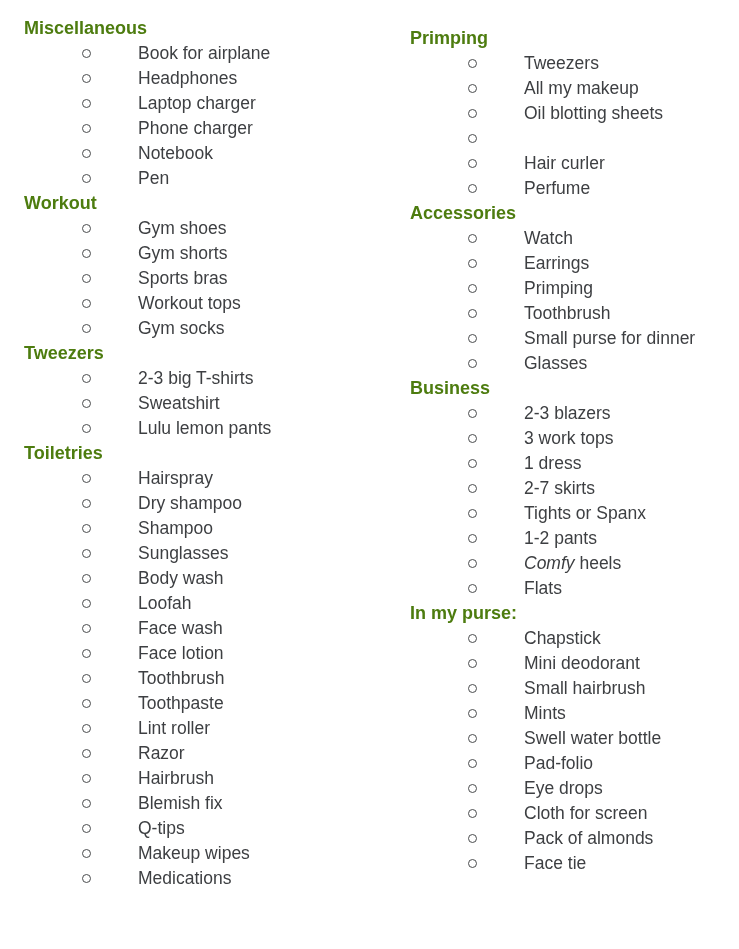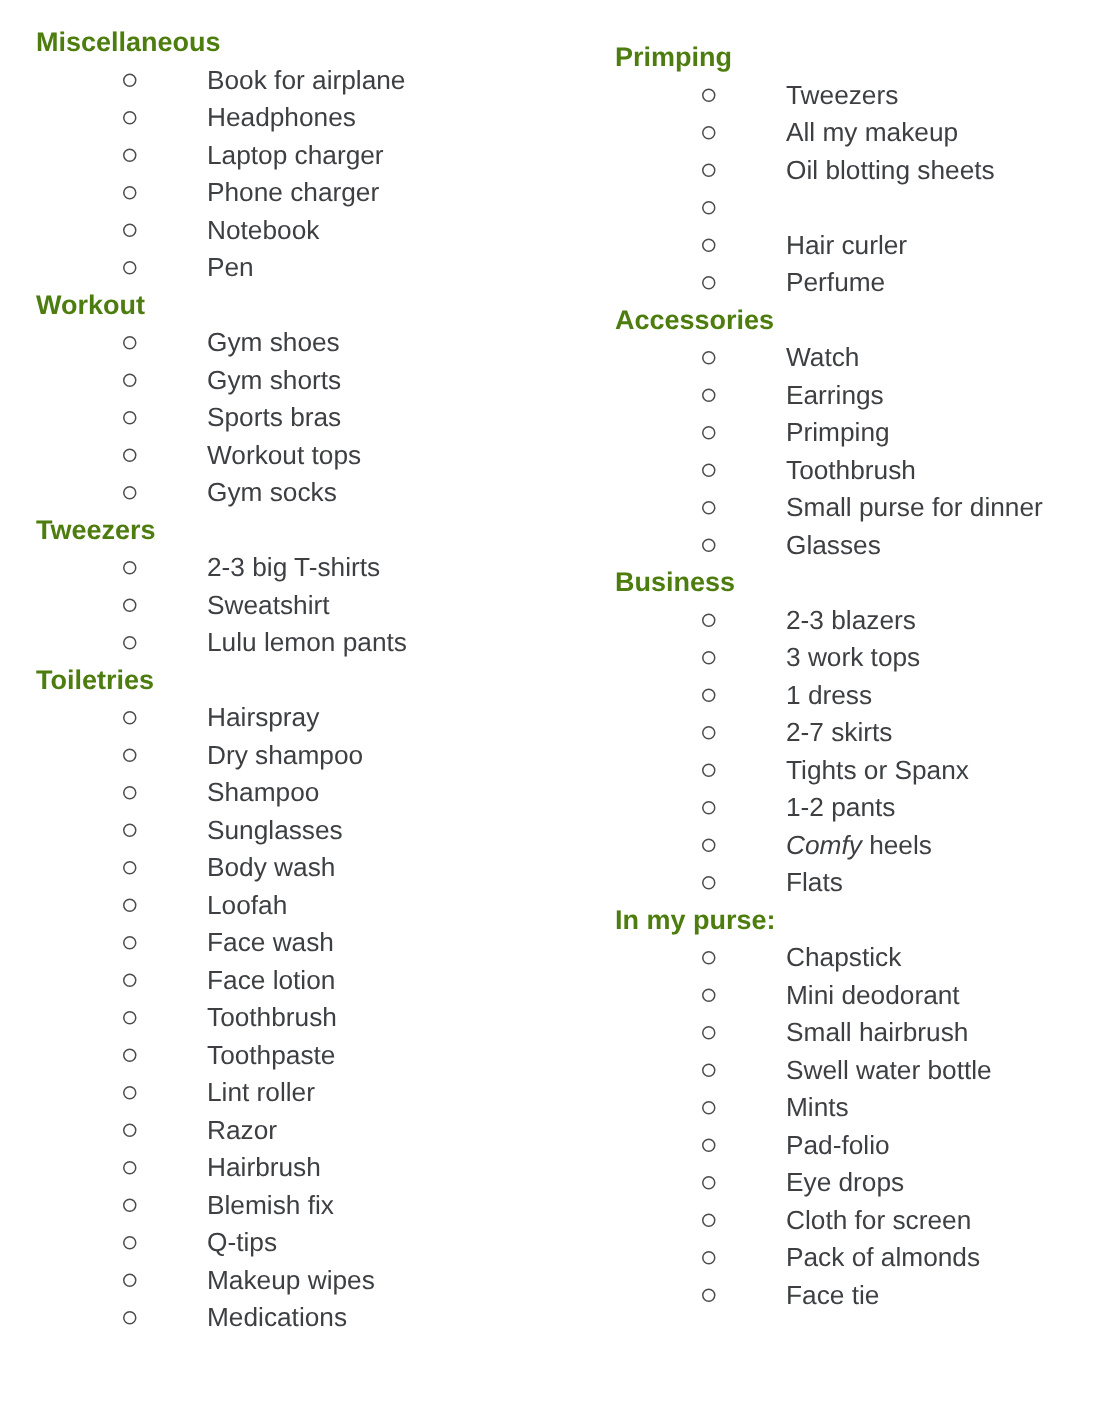--- a/index.html
+++ b/index.html
@@ -301,25 +301,25 @@
         <li class="list-item">
           <span class="bullet"></span>
           <span class="item-text">Mini deodorant</span>
         </li>
         <li class="list-item">
           <span class="bullet"></span>
           <span class="item-text">Small hairbrush</span>
         </li>
         <li class="list-item">
           <span class="bullet"></span>
+          <span class="item-text">Mints</span>
+        </li>
+        <li class="list-item">
+          <span class="bullet"></span>
           <span class="item-text">Swell water bottle</span>
-        </li>
-        <li class="list-item">
-          <span class="bullet"></span>
-          <span class="item-text">Mints</span>
         </li>
         <li class="list-item">
           <span class="bullet"></span>
           <span class="item-text">Pad-folio</span>
         </li>
         <li class="list-item">
           <span class="bullet"></span>
           <span class="item-text">Eye drops</span>
         </li>
         <li class="list-item">

